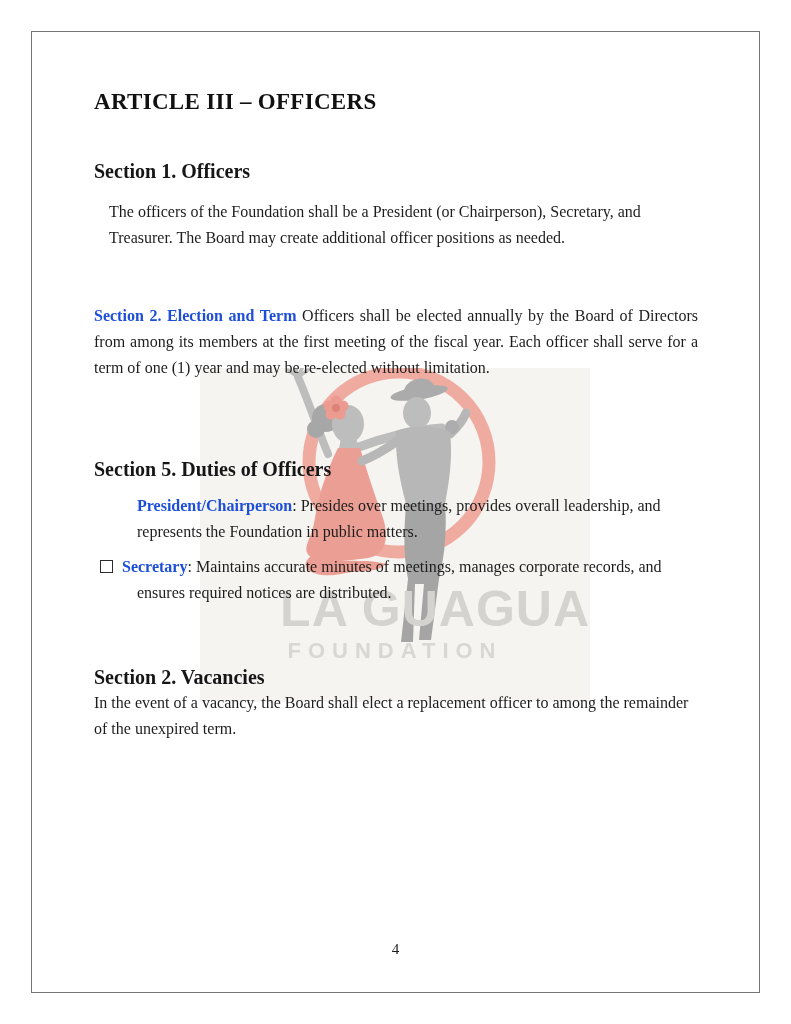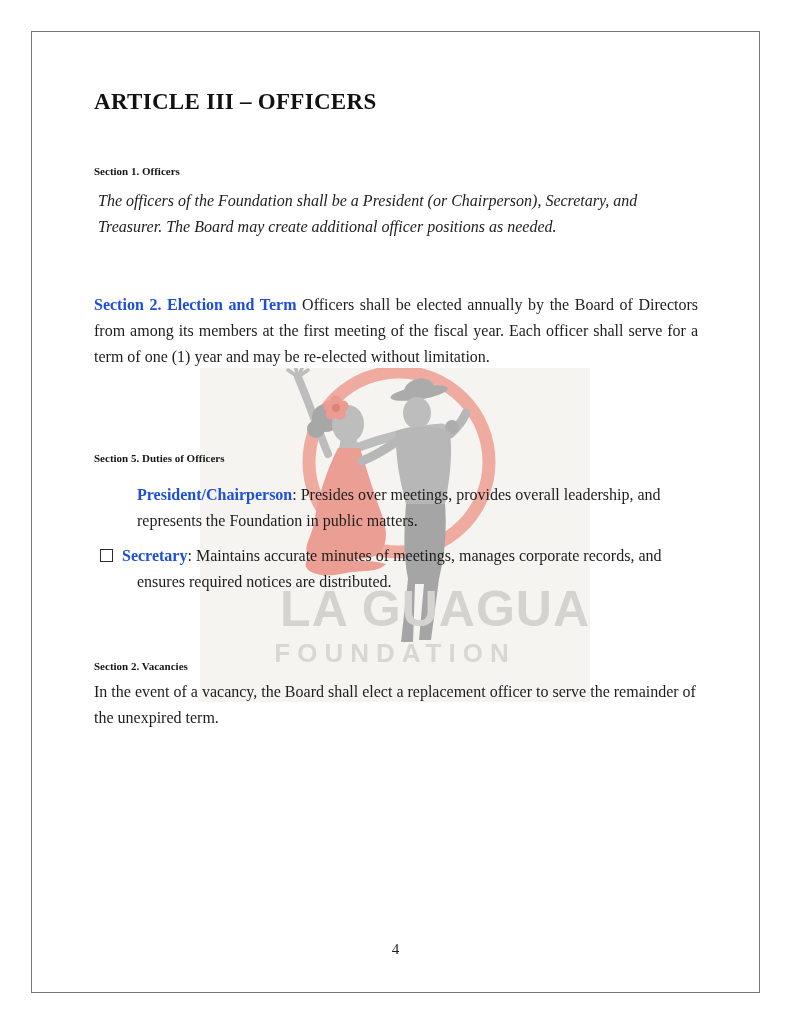--- a/index.html
+++ b/index.html
@@ -30,40 +30,40 @@
     position:absolute;top:212px;left:0;width:100%;
     text-align:right;
     font-family:"Liberation Sans","DejaVu Sans",sans-serif;
     font-weight:bold;font-size:50px;letter-spacing:1px;
     color:#d5d3d0;white-space:nowrap;
   }
   .wm-line2{
     position:absolute;top:270px;left:0;width:100%;
     text-align:center;
     font-family:"Liberation Sans","DejaVu Sans",sans-serif;
-    font-weight:bold;font-size:26px;letter-spacing:7px;
+    font-weight:bold;font-size:22px;letter-spacing:7px;
     color:#d9d7d4;white-space:nowrap;
   }
   
   .content{
     position:absolute;left:94px;top:0;width:604px;z-index:1;
     font-size:16px;line-height:26px;
   }
   h1.article-title{
     margin:88px 0 42px 0;
     font-size:23px;line-height:28px;
     font-weight:bold;letter-spacing:0.3px;
     color:#111;
     font-family:Liberation Serif, serif;
   }
   h2.section-heading{
-    margin:0;font-size:11px;line-height:26px;font-weight:bold;color:#161616;
+    margin:0;font-size:20px;line-height:26px;font-weight:bold;color:#161616;
   }
   p{margin:4px;}
-  p.para-s1{margin:4px;font-style:italic;}
+  p.para-s1{margin:15px;}
   p.para-s2{margin:52px 0 0 0;text-align:justify;}
   h2.heading-s3{margin:75px 0 0 0;}
   p.duty{margin-left:43px;}
   p.duty-president{margin-top:11px;}
   p.duty-secretary{margin-top:9px;text-indent:-37px;}
   p.duty-treasurer{margin-top:0;}
   h2.heading-s4{margin:58px 0 0 0;}
   p.para-s4{margin:0;}
   .role{font-weight:bold;color:#1d4ed8;}
   .checkbox-square{
@@ -158,19 +158,19 @@
       <span>Officers shall be elected annually by the Board of Directors from among its members at the first meeting of the fiscal year. Each officer shall serve for a term of one (1) year and may be re-elected without limitation.</span></p>
 
     <h2 class="section-heading heading-s3">Section 5. Duties of Officers</h2>
 
     <p class="duty duty-president"><b class="role">President/Chairperson</b><span>: </span><span>Presides over meetings, provides overall leadership, and represents the Foundation in public matters.</span></p>
 
     <p class="duty duty-secretary"><span class="checkbox-square"></span><b class="role">Secretary</b><span>: </span><span>Maintains accurate minutes of meetings, manages corporate records, and ensures required notices are distributed.</span></p>
 
 
     <h2 class="section-heading heading-s4">Section 2. Vacancies</h2>
-    <p class="para-s4">In the event of a vacancy, the Board shall elect a replacement officer to serve the remainder of the unexpired term.</p>
+    <p class="para-s4">In the event of a vacancy, the Board shall elect a replacement officer to among the remainder of the unexpired term.</p>
 
   </div>
 
   <div class="page-number">4</div>
 
 </div>
 
 </body></html>

